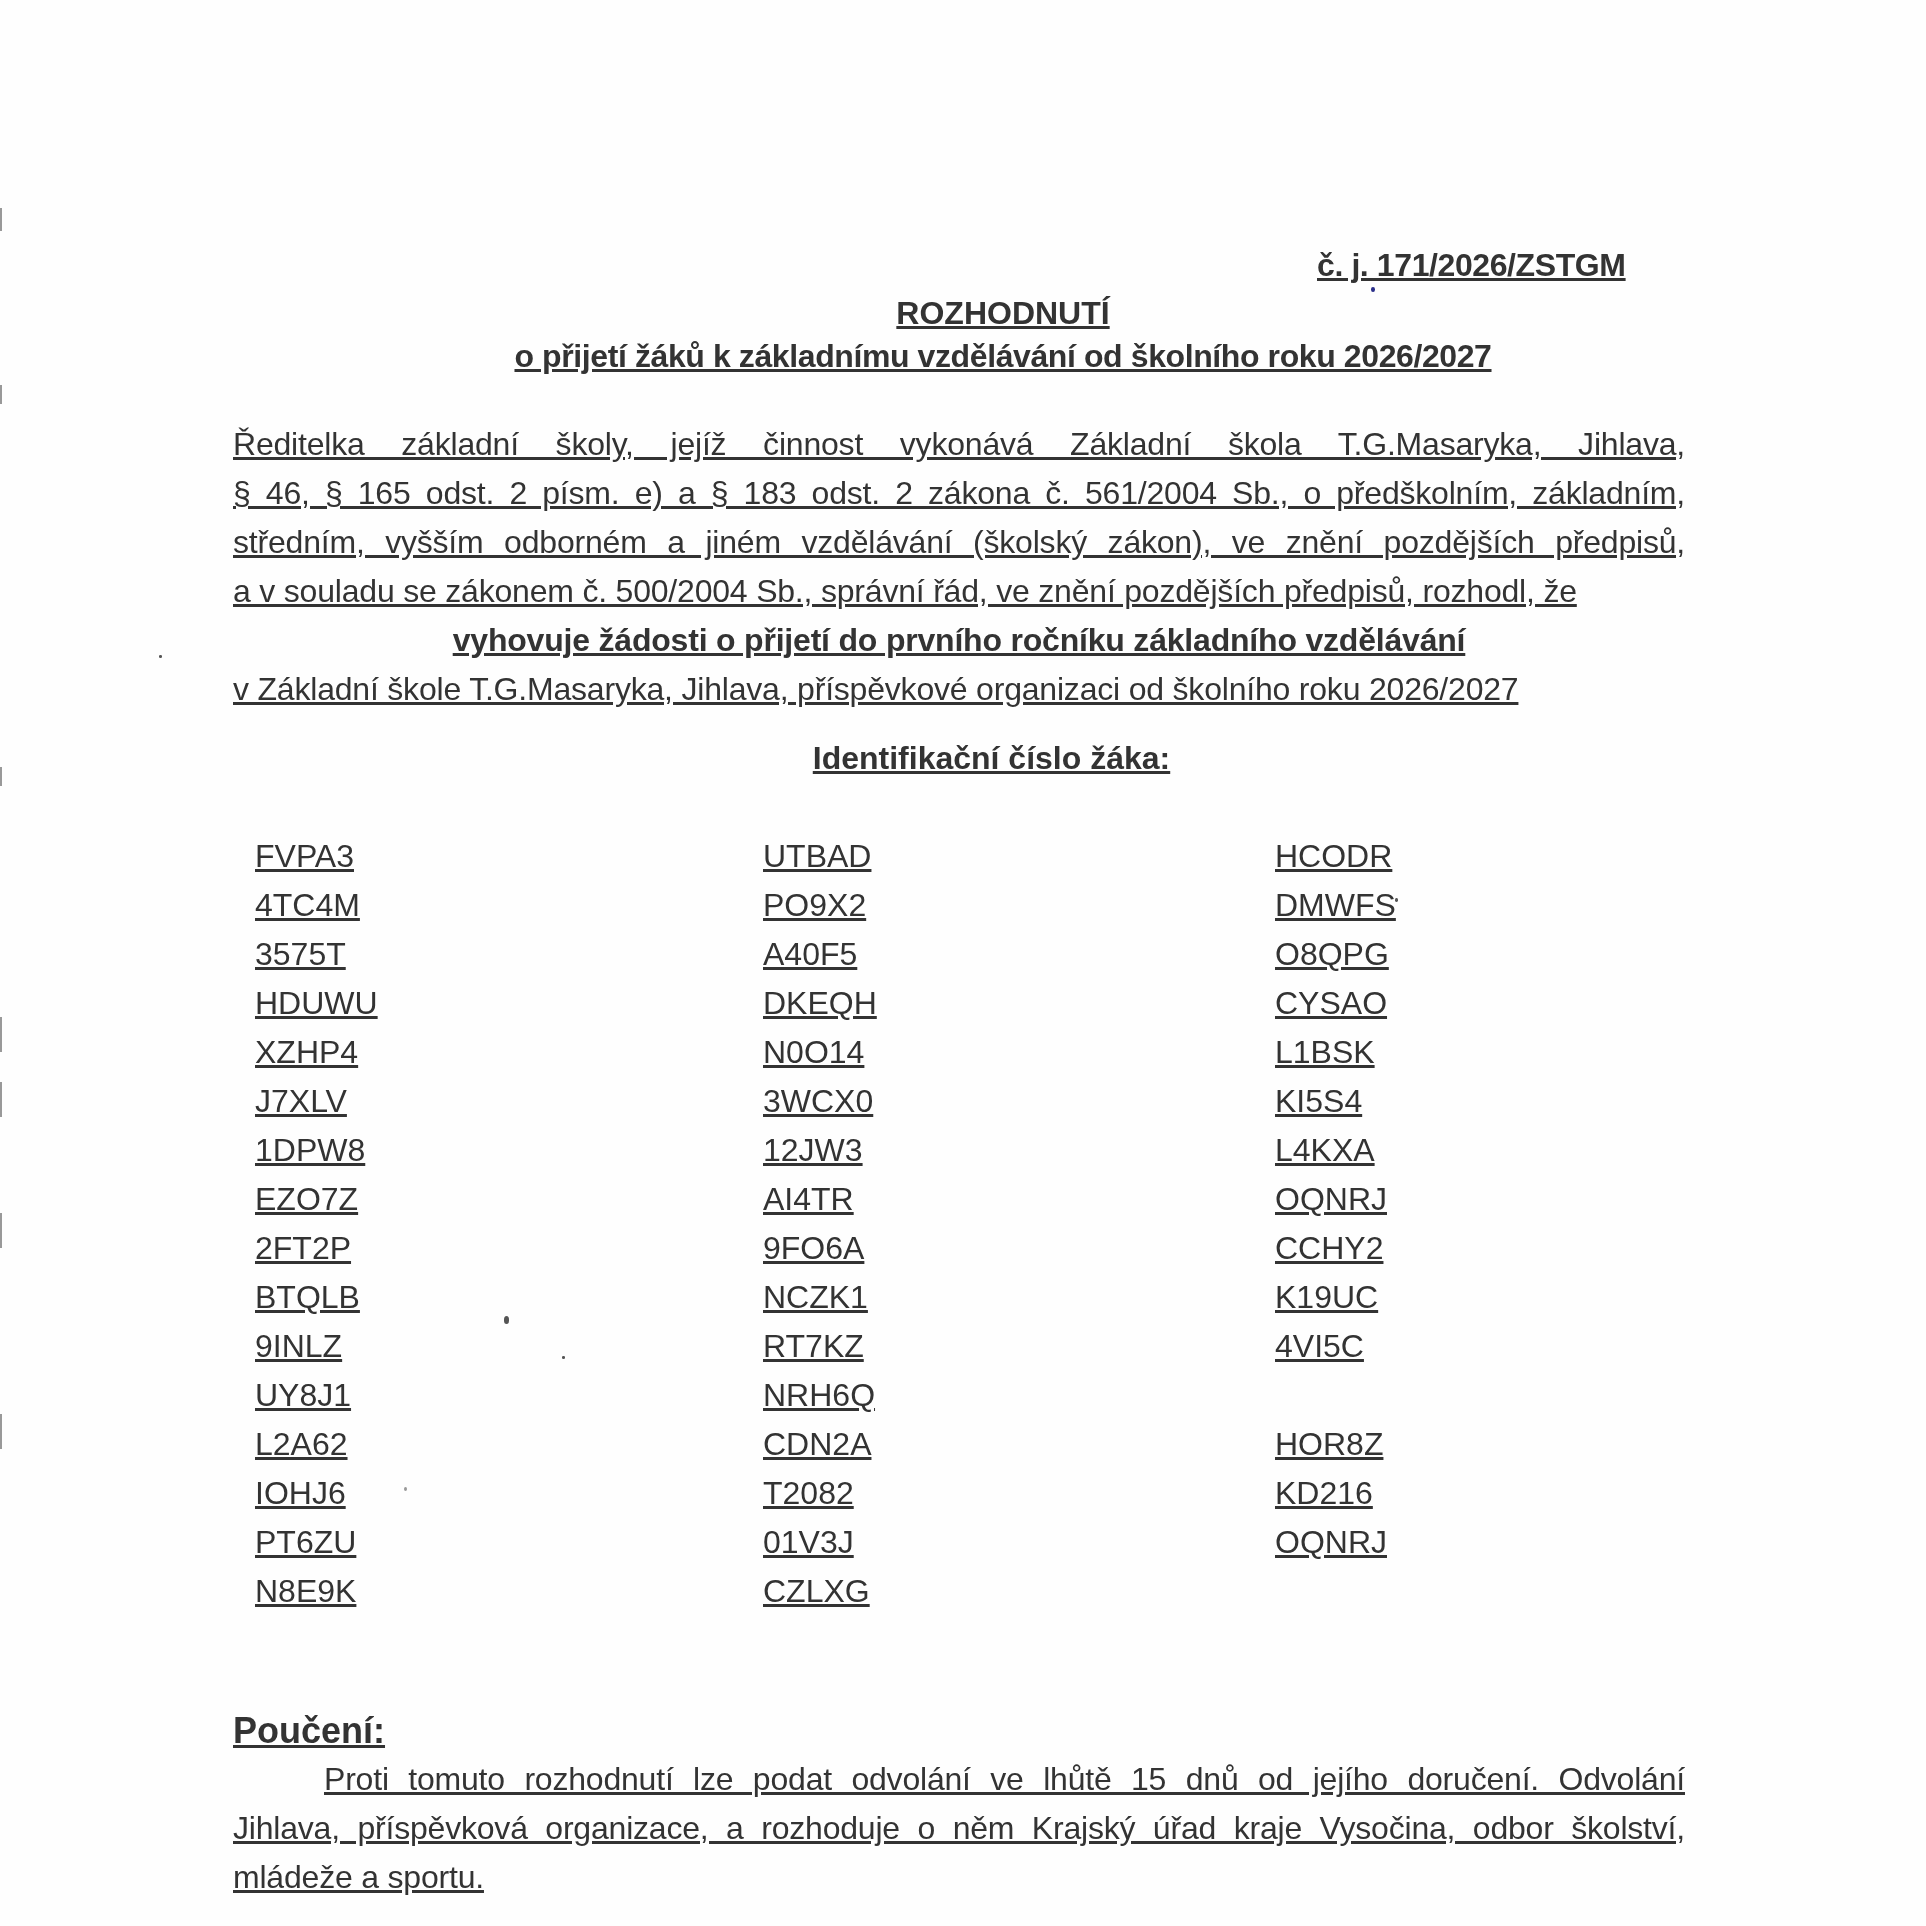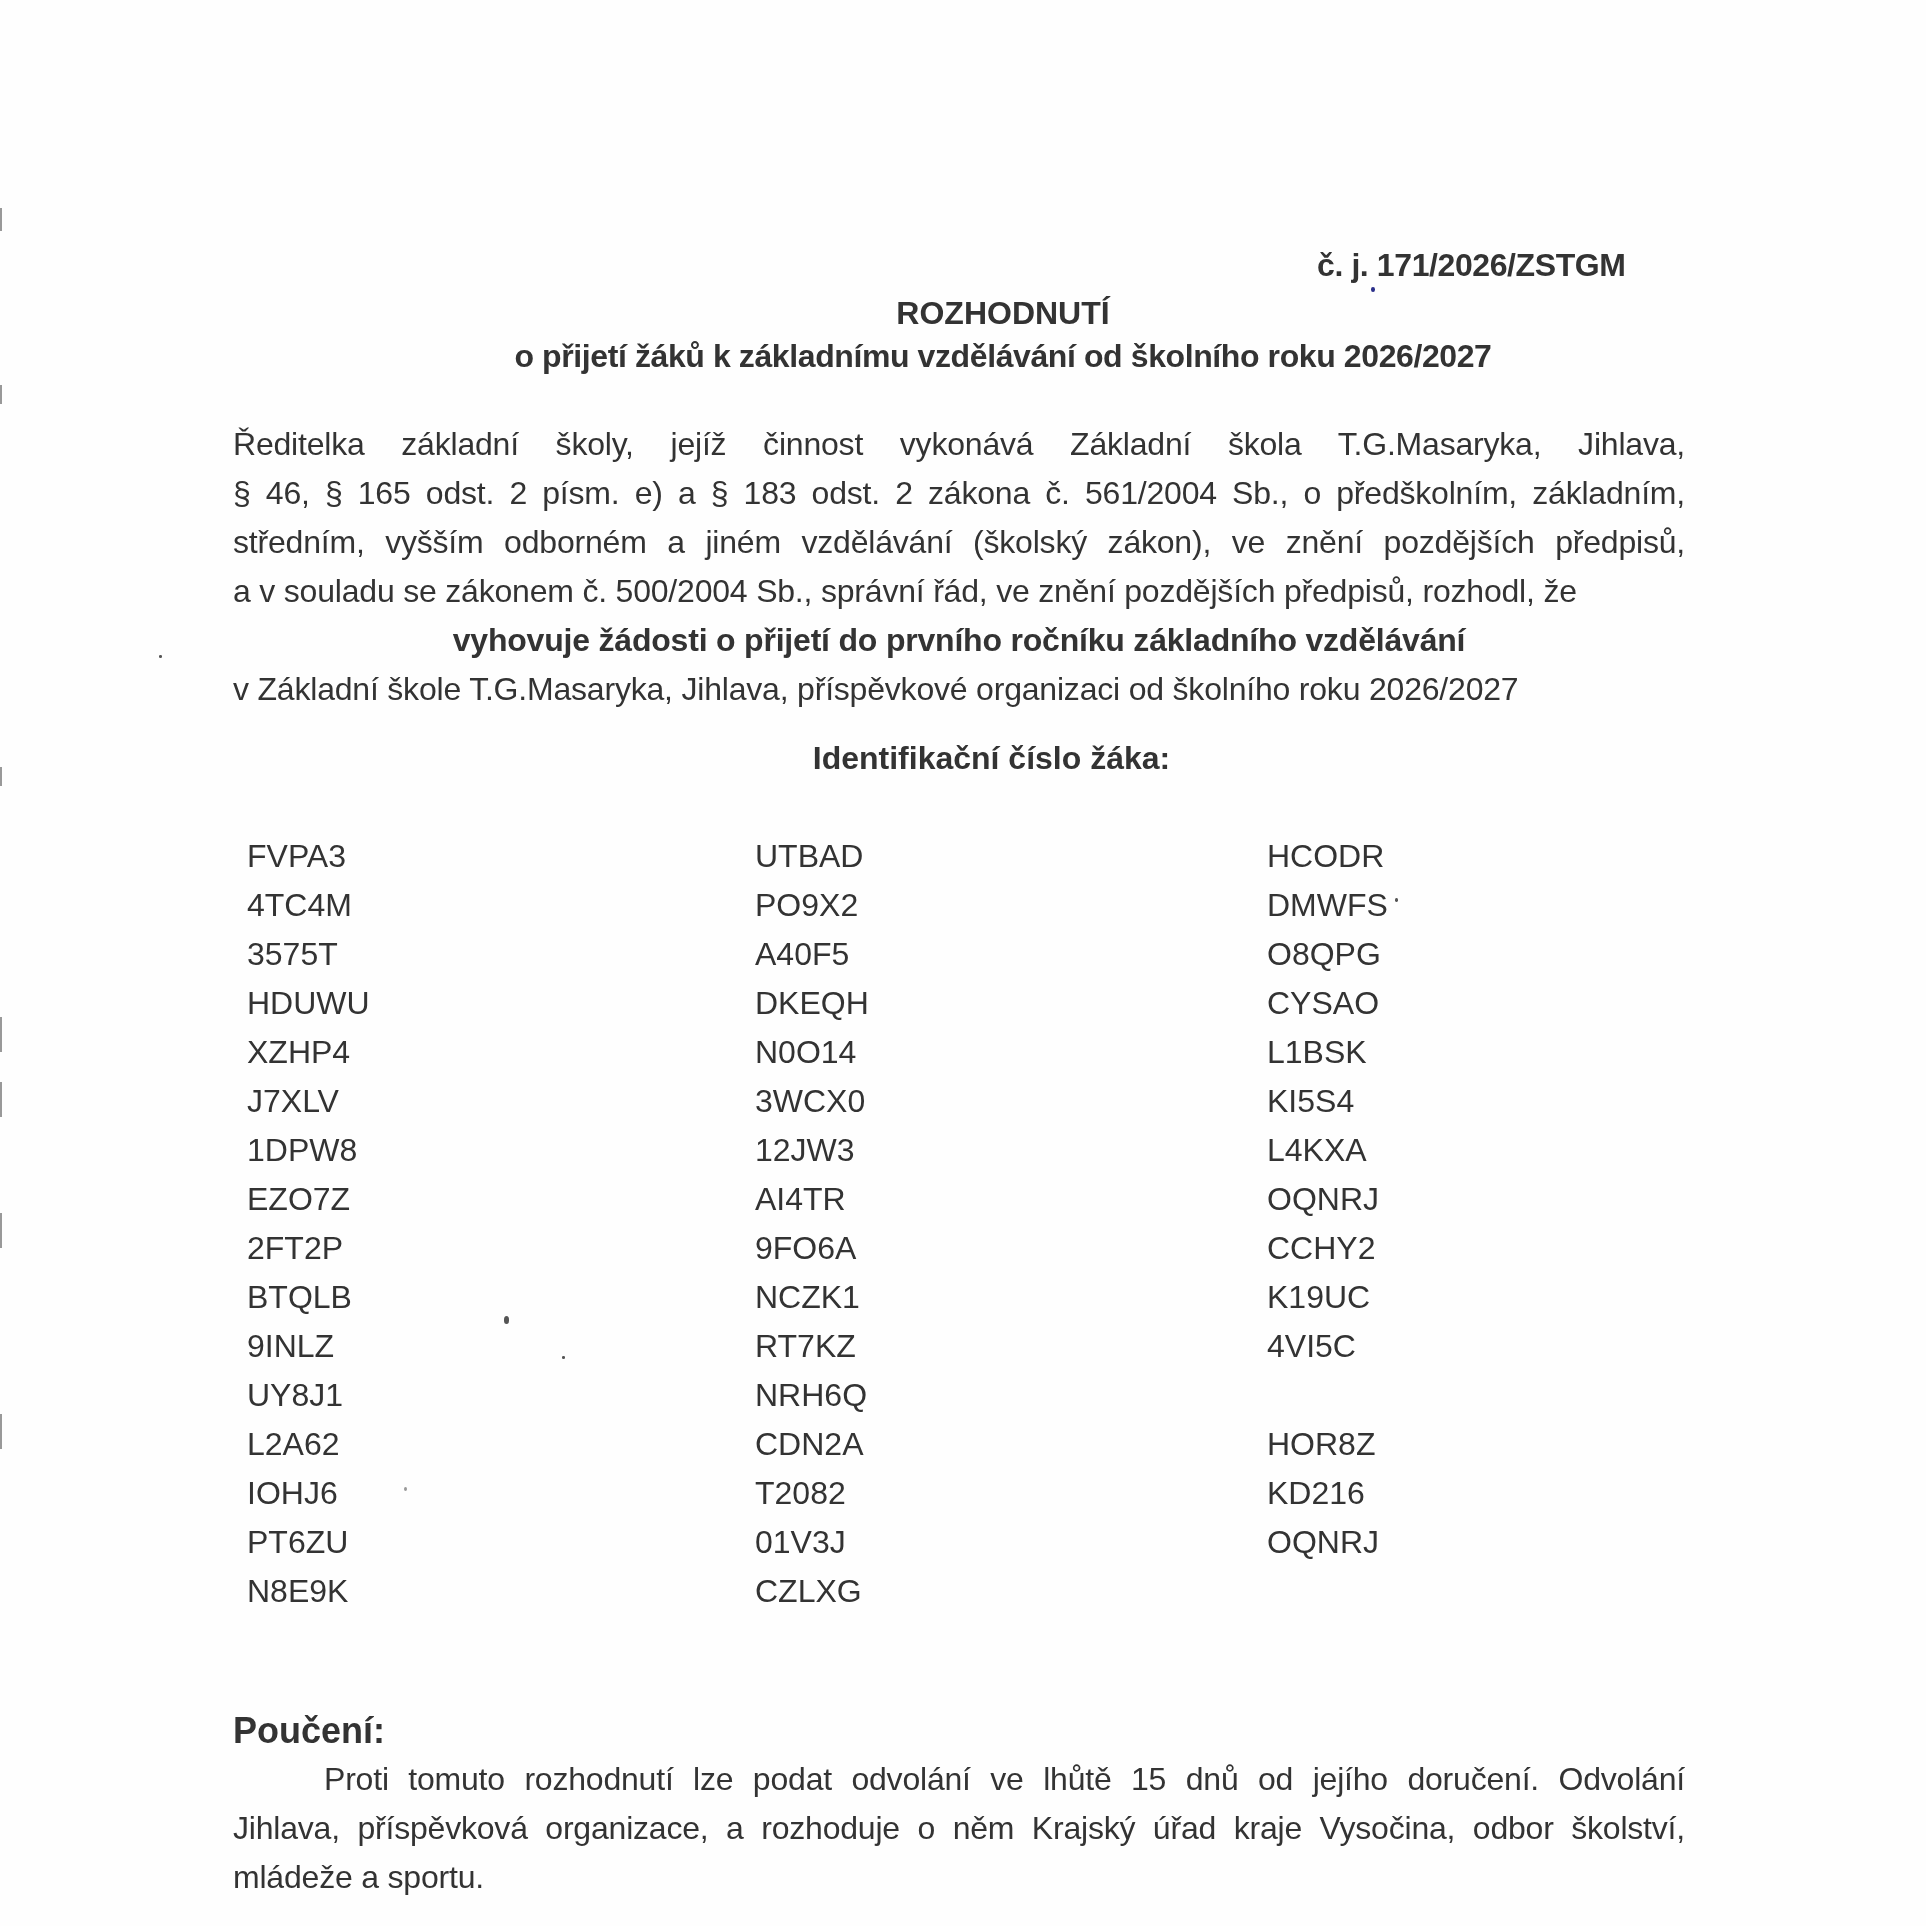--- a/index.html
+++ b/index.html
@@ -2,31 +2,31 @@
 <html style="font-size:6.2px"><head>
 <meta charset="utf-8">
 <style>
   html, body { margin: 0; padding: 0; background: #ffffff; }
   body {
     width: 1960px; height: 2700px; position: relative; overflow: hidden;
     font-family: "Liberation Sans", "DejaVu Sans", sans-serif;
     color: #333333;
   }
   .page { position: absolute; left: 0; top: 0; width: 1960px; height: 2700px; background: #fefefe; }
-  .abs { position: absolute; }
+  .abs { position: absolute; text-decoration: underline; }
   .ref { left: 1317px; top: 247px; font-size: 32px; font-weight: bold; white-space: nowrap; letter-spacing: -0.4px; }
   .title { left: 0; width: 1960px; top: 295px; text-align: center; font-size: 32px; font-weight: bold; padding-left: 46px; box-sizing: border-box; }
   .subtitle { left: 0; width: 1960px; top: 338px; text-align: center; font-size: 32px; font-weight: bold; padding-left: 46px; box-sizing: border-box; letter-spacing: -0.4px; }
   .body-text { left: 233px; width: 1452px; top: 385px; font-size: 32px; line-height: 49px; text-align: justify; letter-spacing: -0.2px; margin-top: 35px; }
   .line { display: block; text-align: justify; text-align-last: justify; }
   .line.last { text-align-last: left; }
   .bold-center { display: block; text-align: center; font-weight: bold; text-align-last: center; }
   .ids-heading { left: 0; width: 1960px; top: 740px; text-align: center; font-size: 32px; font-weight: bold; padding-left: 23px; box-sizing: border-box; }
   .ids-col { top: 832px; font-size: 32px; line-height: 49px; }
-  .ids-col div { height: 49px; white-space: nowrap; }
+  .ids-col div { height: 49px; white-space: nowrap; margin-left: 8px; }
   .col1 { left: 247px; }
   .col2 { left: 755px; }
   .col3 { left: 1267px; }
   .poučení { left: 233px; top: 1710px; font-size: 36px; font-weight: bold; }
   .instr { left: 233px; width: 1452px; top: 1755px; font-size: 32px; line-height: 49px; letter-spacing: -0.2px; }
   .instr .line:first-child { text-indent: 91px; }
   .speck { background: #555; border-radius: 50%; }
   .margin-mark { background: #999; width: 1.5px; }
 </style>
 </head>

